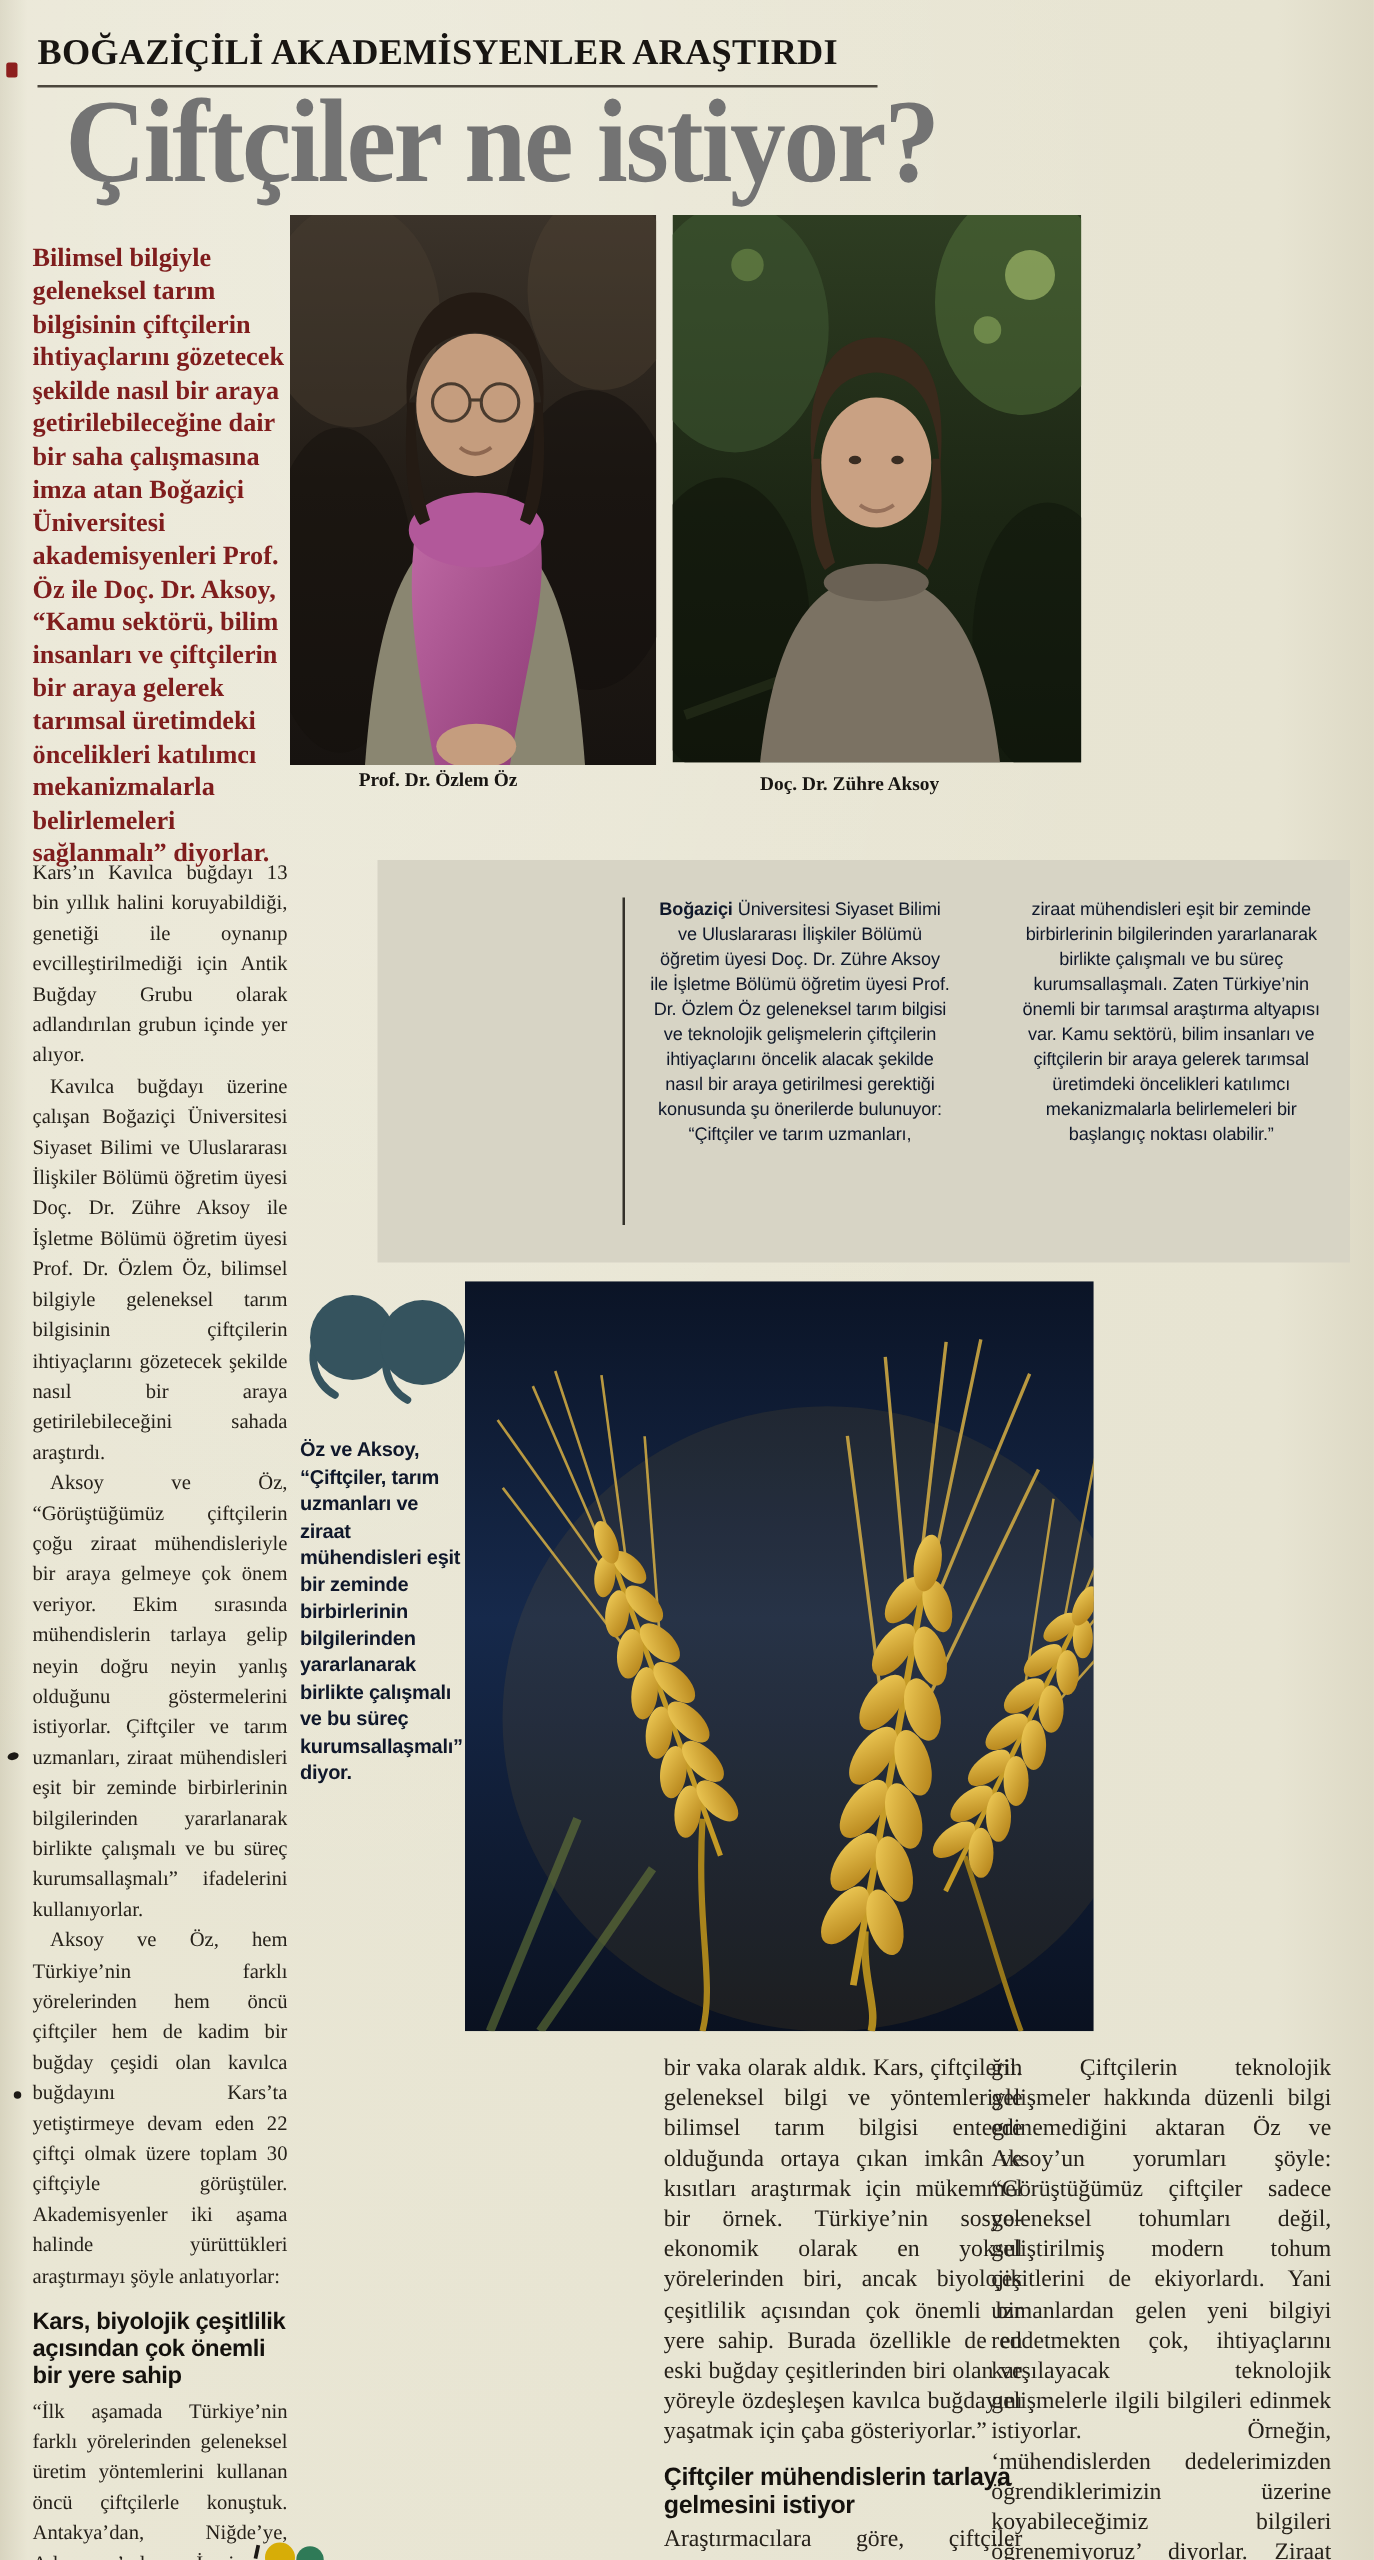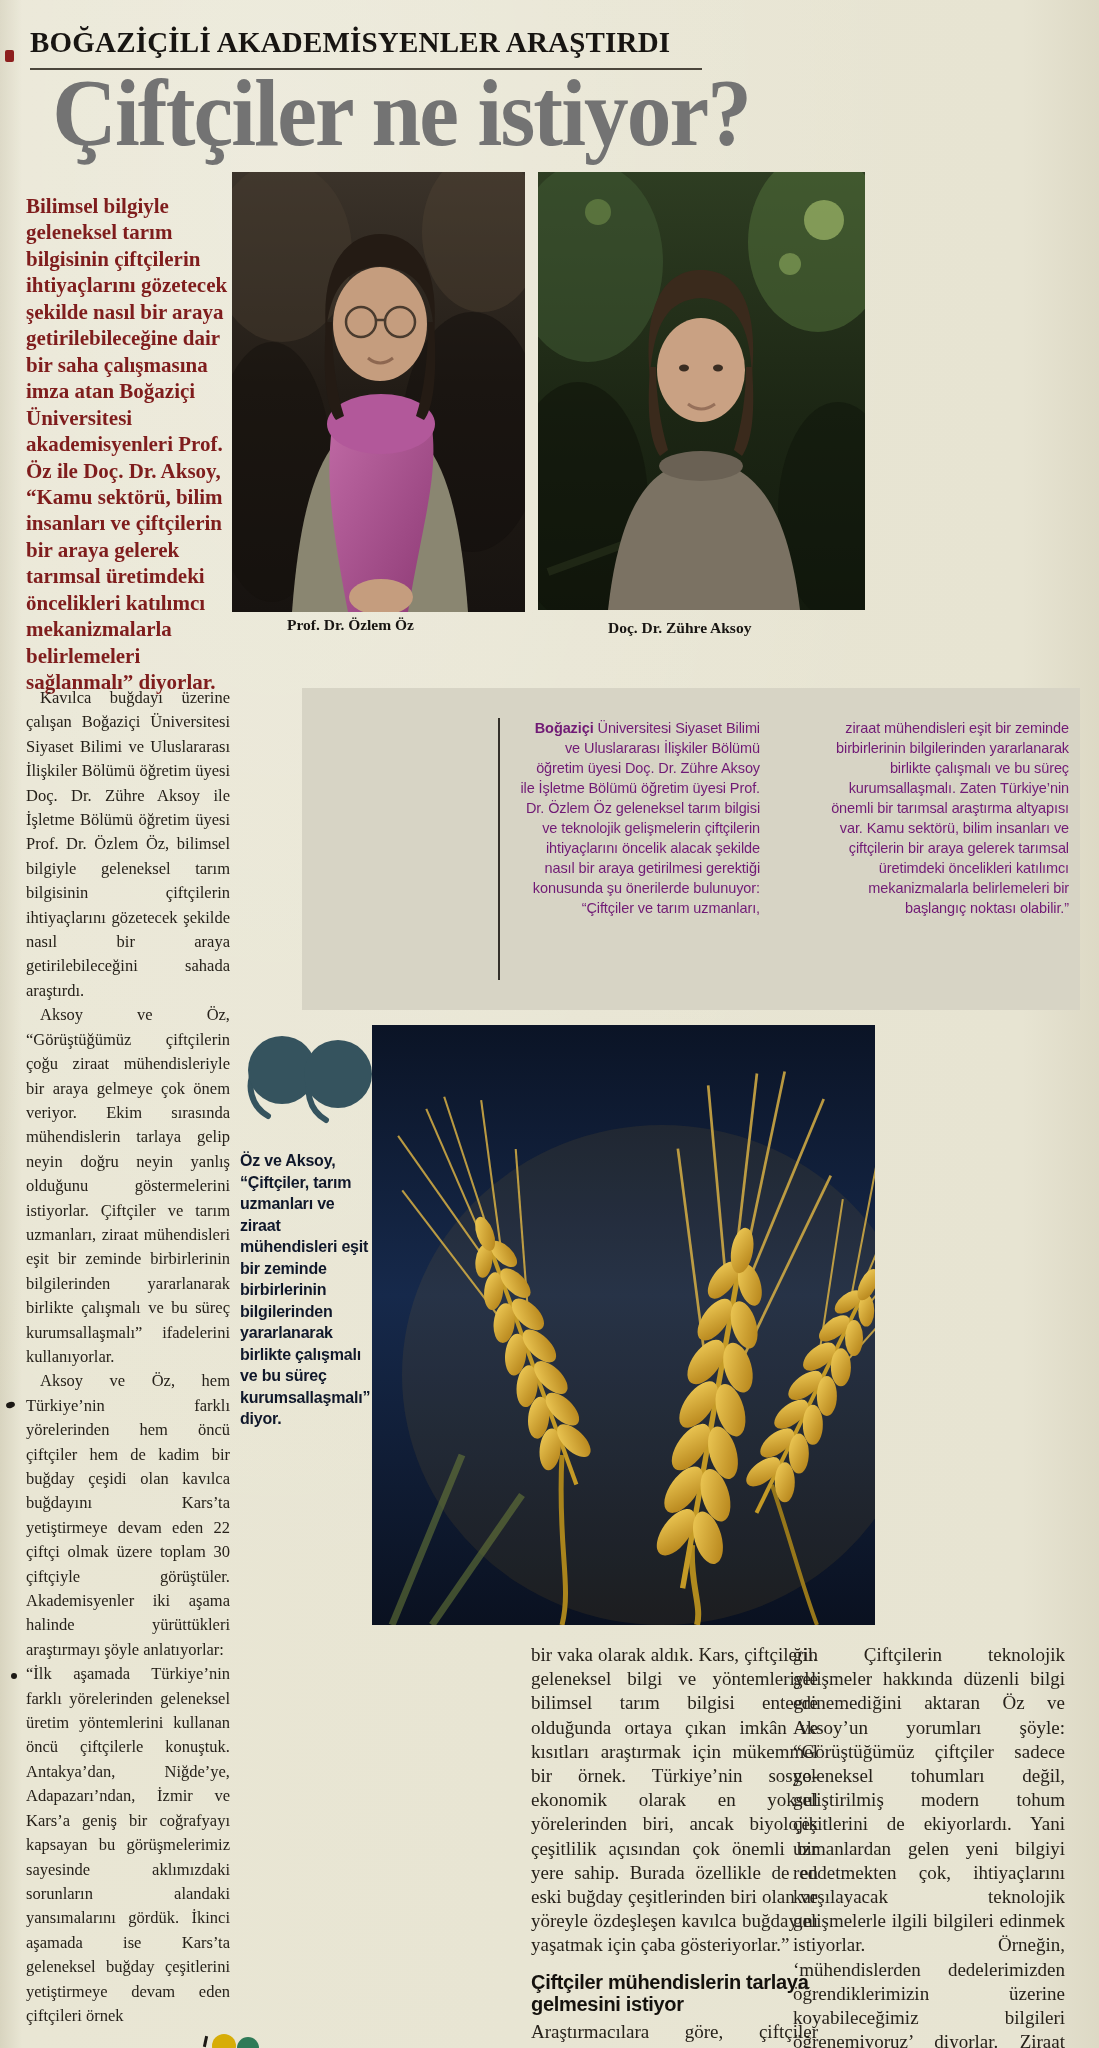--- a/index.html
+++ b/index.html
@@ -35,21 +35,21 @@
   .subhead{font-family:"Liberation Sans","DejaVu Sans",sans-serif;font-weight:bold;
            font-size:19px;line-height:1.13;letter-spacing:-.3px;color:#14110d;
            margin:14px 0 5px 0;text-align:left;text-indent:0;}
   
   .qbox{left:302px;top:688px;width:778px;height:322px;background:#d7d4c5;}
   .qbox-title{position:absolute;left:8px;top:52px;width:176px;text-align:right;
               font-family:"Liberation Sans","DejaVu Sans",sans-serif;font-weight:bold;
               font-size:15px;line-height:19px;letter-spacing:-.2px;color:#14110d;}
   .qbox-divider{position:absolute;left:196px;top:30px;width:2px;height:262px;background:#33302a;}
   .qbox-col{position:absolute;top:30px;font-family:"Liberation Sans","DejaVu Sans",sans-serif;
-            font-size:14.5px;line-height:20px;letter-spacing:-.1px;color:#701a75;text-align:right;}
+            font-size:14.5px;line-height:20px;letter-spacing:-.1px;color:#0f172a;text-align:center;}
   .qbox-c1{left:218px;width:240px;}
   .qbox-c2{left:503px;width:264px;}
   
   .pq-marks{left:238px;top:1030px;width:134px;height:100px;}
   .pq-text{left:240px;top:1150px;width:133px;font-family:"Liberation Sans","DejaVu Sans",sans-serif;
            font-weight:bold;font-size:16px;line-height:21.5px;letter-spacing:-.2px;color:#0f172a;}
   
   .wheat{left:372px;top:1025px;width:503px;height:600px;}
   
   .col2{left:483px;top:1643px;width:287px;height:405px;overflow:hidden;font-size:19px;
@@ -136,23 +136,25 @@
     <ellipse cx="146" cy="196" rx="5" ry="3.4" fill="#3a2d22"></ellipse>
     <ellipse cx="180" cy="196" rx="5" ry="3.4" fill="#3a2d22"></ellipse>
     <path d="M150,232 Q163,242 177,232" fill="none" stroke="#96705a" stroke-width="3"></path>
   </svg>
 </div>
 
 <div class="abs caption cap1">Prof. Dr. Özlem Öz</div>
 <div class="abs caption cap2">Doç. Dr. Zühre Aksoy</div>
 
 <div class="abs col1">
+  <p class="bpar">Kars’ın Kavılca buğdayı 13 bin yıllık halini koruyabildiği, genetiği ile oynanıp evcilleştirilmediği için Antik Buğday Grubu olarak adlandırılan grubun içinde yer alıyor.</p>
   <p class="bpar ind">Kavılca buğdayı üzerine çalışan Boğaziçi Üniversitesi Siyaset Bilimi ve Uluslararası İlişkiler Bölümü öğretim üyesi Doç. Dr. Zühre Aksoy ile İşletme Bölümü öğretim üyesi Prof. Dr. Özlem Öz, bilimsel bilgiyle geleneksel tarım bilgisinin çiftçilerin ihtiyaçlarını gözetecek şekilde nasıl bir araya getirilebileceğini sahada araştırdı.</p>
   <p class="bpar ind">Aksoy ve Öz, “Görüştüğümüz çiftçilerin çoğu ziraat mühendisleriyle bir araya gelmeye çok önem veriyor. Ekim sırasında mühendislerin tarlaya gelip neyin doğru neyin yanlış olduğunu göstermelerini istiyorlar. Çiftçiler ve tarım uzmanları, ziraat mühendisleri eşit bir zeminde birbirlerinin bilgilerinden yararlanarak birlikte çalışmalı ve bu süreç kurumsallaşmalı” ifadelerini kullanıyorlar.</p>
   <p class="bpar ind">Aksoy ve Öz, hem Türkiye’nin farklı yörelerinden hem öncü çiftçiler hem de kadim bir buğday çeşidi olan kavılca buğdayını Kars’ta yetiştirmeye devam eden 22 çiftçi olmak üzere toplam 30 çiftçiyle görüştüler. Akademisyenler iki aşama halinde yürüttükleri araştırmayı şöyle anlatıyorlar:</p>
+  <p class="bpar subhead">Kars, biyolojik çeşitlilik açısından çok önemli bir yere sahip</p>
   <p class="bpar">“İlk aşamada Türkiye’nin farklı yörelerinden geleneksel üretim yöntemlerini kullanan öncü çiftçilerle konuştuk. Antakya’dan, Niğde’ye, Adapazarı’ndan, İzmir ve Kars’a geniş bir coğrafyayı kapsayan bu görüşmelerimiz sayesinde aklımızdaki sorunların alandaki yansımalarını gördük. İkinci aşamada ise Kars’ta geleneksel buğday çeşitlerini yetiştirmeye devam eden çiftçileri örnek</p>
 </div>
 
 <div class="abs qbox">
   <div class="qbox-divider"></div>
   <div class="qbox-col qbox-c1"><b>Boğaziçi</b><span> Üniversitesi Siyaset Bilimi ve Uluslararası İlişkiler Bölümü öğretim üyesi Doç. Dr. Zühre Aksoy ile İşletme Bölümü öğretim üyesi Prof. Dr. Özlem Öz geleneksel tarım bilgisi ve teknolojik gelişmelerin çiftçilerin ihtiyaçlarını öncelik alacak şekilde nasıl bir araya getirilmesi gerektiği konusunda şu önerilerde bulunuyor: “Çiftçiler ve tarım uzmanları,</span></div>
   <div class="qbox-col qbox-c2">ziraat mühendisleri eşit bir zeminde birbirlerinin bilgilerinden yararlanarak birlikte çalışmalı ve bu süreç kurumsallaşmalı. Zaten Türkiye’nin önemli bir tarımsal araştırma altyapısı var. Kamu sektörü, bilim insanları ve çiftçilerin bir araya gelerek tarımsal üretimdeki öncelikleri katılımcı mekanizmalarla belirlemeleri bir başlangıç noktası olabilir.”</div>
 </div>
 
 <div class="abs pq-marks">

